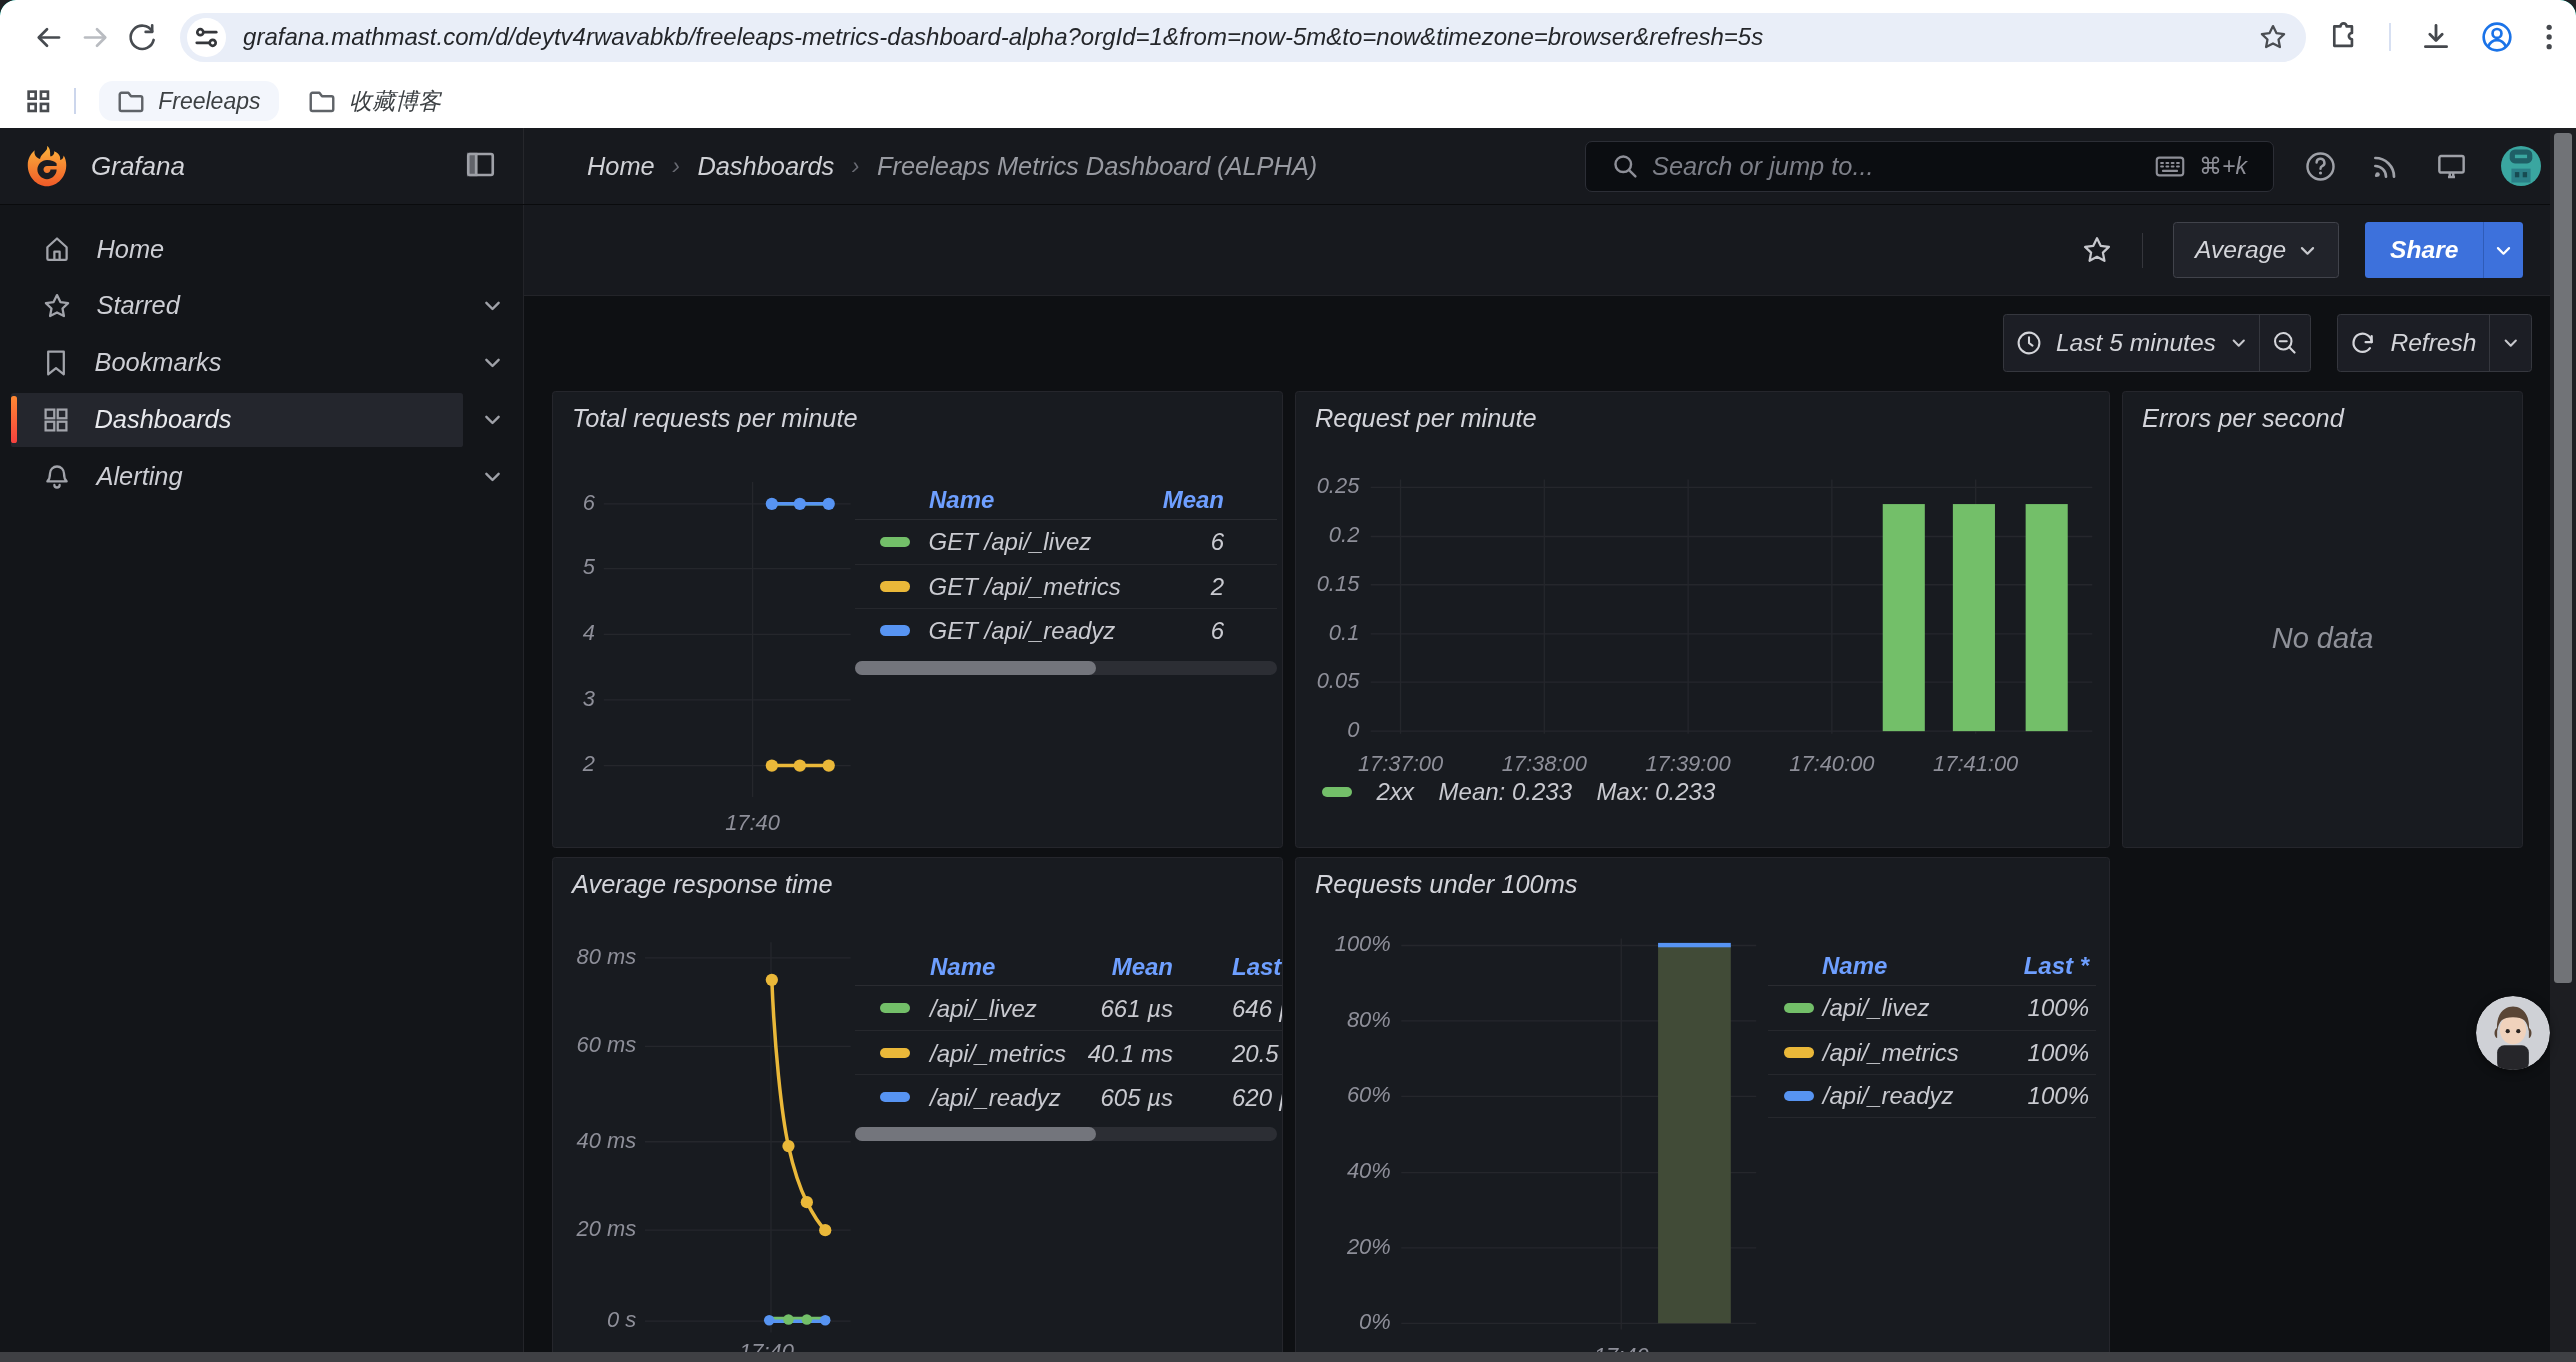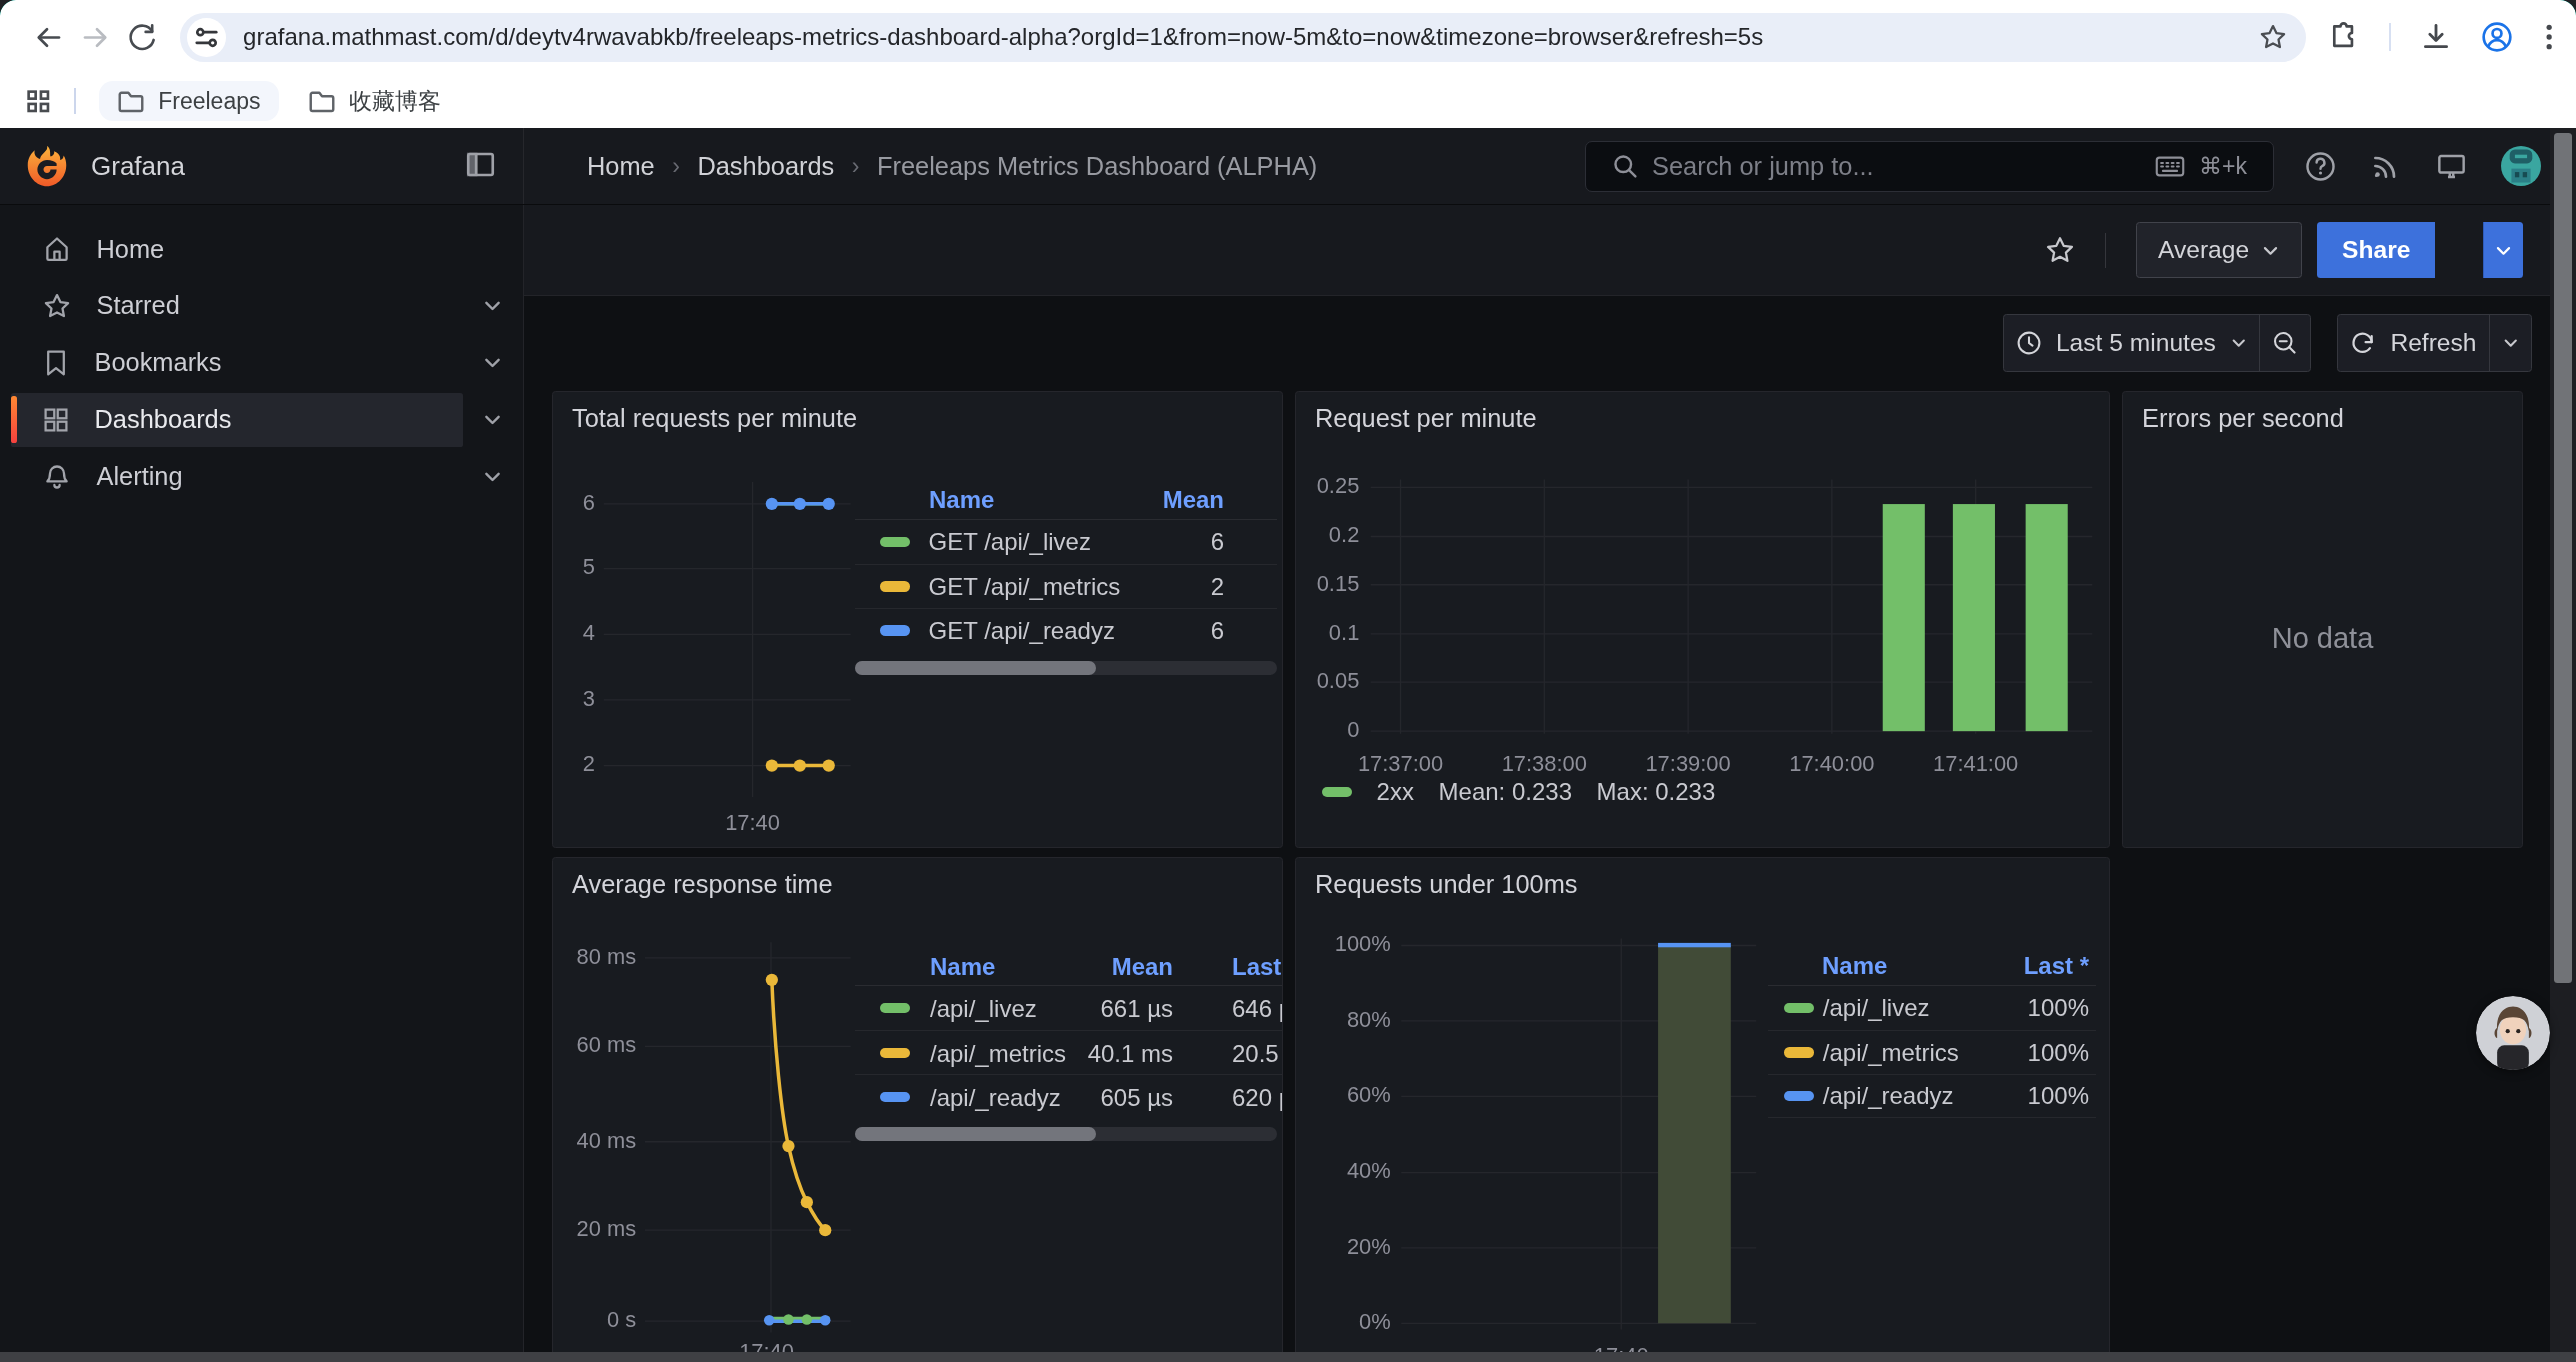--- a/index.html
+++ b/index.html
@@ -1,17 +1,17 @@
 <!DOCTYPE html>
 <html style="font-size:14px"><head>
 <meta charset="utf-8">
 <style>
   html,body{margin:0;padding:0;background:#202124;font-family:"Liberation Sans","DejaVu Sans",sans-serif;}
   *{box-sizing:border-box;}
-  .screen{position:relative;width:2576px;height:1363px;overflow:hidden;background:#14b8a6;border-radius:16px 16px 0 0;}
+  .screen{position:relative;width:2576px;height:1363px;overflow:hidden;background:#14b8a6;border-radius:16px 16px 0 0;font-style:italic;}
 
   
   .btoolbar{position:absolute;top:0;left:0;right:0;height:74px;background:#ffffff;border-radius:16px 16px 0 0;display:flex;align-items:center;padding:0 21px 0 24.6px;}
   .nav-ic{width:47px;height:47px;border-radius:50%;display:flex;align-items:center;justify-content:center;color:#474b50;flex:0 0 auto;}
   .nav-ic.disabled{color:#b9bcc1;}
   .url-pill{flex:1;height:49px;border-radius:24.6px;background:#e9eef8;display:flex;align-items:center;margin:0 23px 0 14px;padding:0 19px 0 7px;min-width:0;}
   .tune-circle{width:39px;height:39px;border-radius:50%;background:#ffffff;display:flex;align-items:center;justify-content:center;color:#35373b;flex:0 0 auto;}
   .url-text{margin-left:17.5px;font-size:24px;color:#24262a;white-space:nowrap;overflow:hidden;flex:1;}
   .b-right{display:flex;align-items:center;gap:30px;color:#45484d;}
   .b-divider{width:1.8px;height:28px;background:#d7e0f2;}
@@ -41,21 +41,21 @@
   .side-item{position:relative;display:flex;align-items:center;width:452px;margin-left:10.5px;height:54px;padding-left:32px;gap:26px;border-radius:2.6px;font-size:25.4px;color:#cdced4;}
   .side-item .sic{color:#a2a4ab;display:flex;}
   .side-item.active{background:#24262d;}
   .side-item.active::before{content:"";position:absolute;left:0;top:3.5px;bottom:3.5px;width:6.1px;border-radius:2.6px;background:linear-gradient(180deg,#ff8833,#f5413e);}
   .side-chev{width:35px;margin-left:12.3px;display:flex;justify-content:center;color:#9fa1a8;}
 
   .gf-main{flex:1;display:flex;flex-direction:column;min-width:0;}
   .subheader{height:91px;background:#17191e;border-bottom:0.9px solid #232429;display:flex;align-items:center;justify-content:flex-end;padding-right:53px;flex:0 0 auto;}
   .sh-divider{width:0.9px;height:35px;background:#35363c;margin:0 30px;}
   .btn{height:56px;display:flex;align-items:center;gap:12.3px;padding:0 21px;border-radius:3.5px;font-size:24.6px;color:#d4d5da;background:#21232a;border:0.9px solid #41434b;}
-  .share-wrap{display:flex;margin-left:15px;gap:48px;}
+  .share-wrap{display:flex;margin-left:26px;}
   .share-main{height:56px;display:flex;align-items:center;padding:0 24.6px;border-radius:3.5px 0 0 3.5px;background:#3d71dc;color:#ffffff;font-size:24.6px;font-weight:700;}
   .share-chev{height:56px;width:40px;display:flex;align-items:center;justify-content:center;border-radius:0 3.5px 3.5px 0;background:#3d71dc;border-left:0.9px solid #2f5cb8;color:#ffffff;}
 
   .gf-content{flex:1;position:relative;background:#0e1013;min-height:0;}
   .timebar{position:absolute;top:17.5px;right:44px;display:flex;gap:26px;}
   .tgroup{display:flex;align-items:center;height:58px;background:#1c1e25;border:0.9px solid #35373e;border-radius:3.5px;}
   .tseg{height:100%;display:flex;align-items:center;gap:14px;padding:0 12px;font-size:24.6px;color:#d4d5da;}
   .tseg + .tseg{border-left:0.9px solid #35373e;}
 
   

